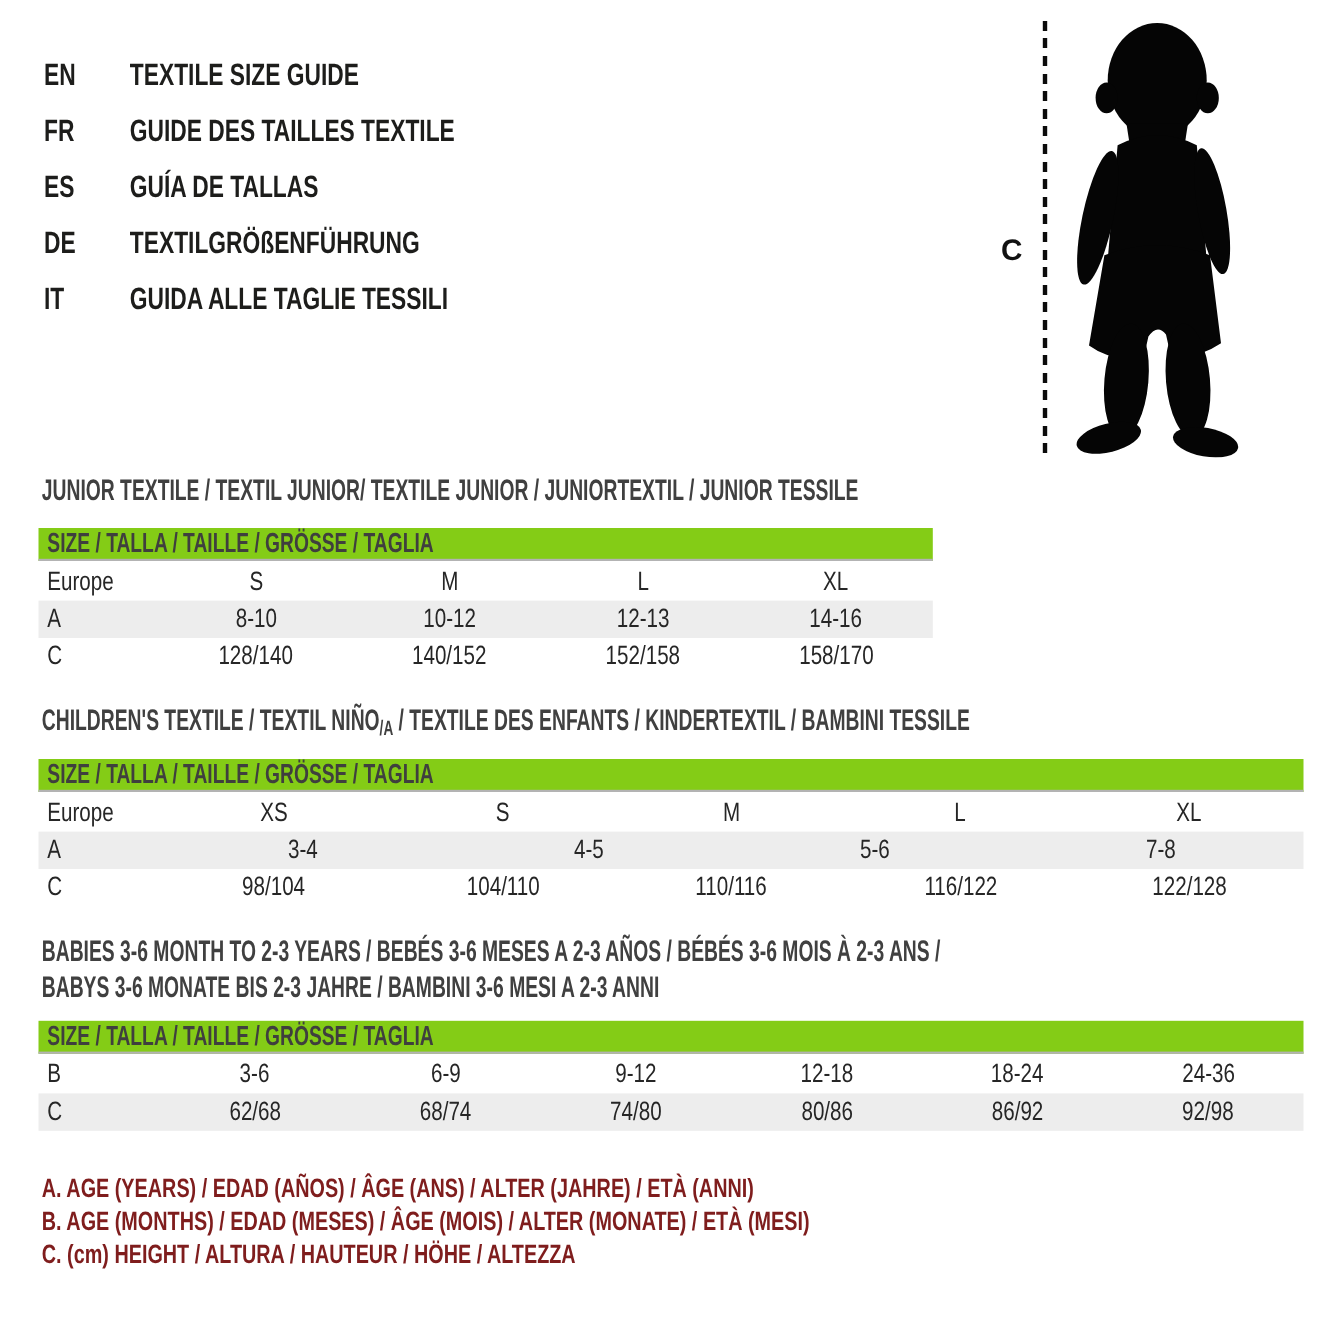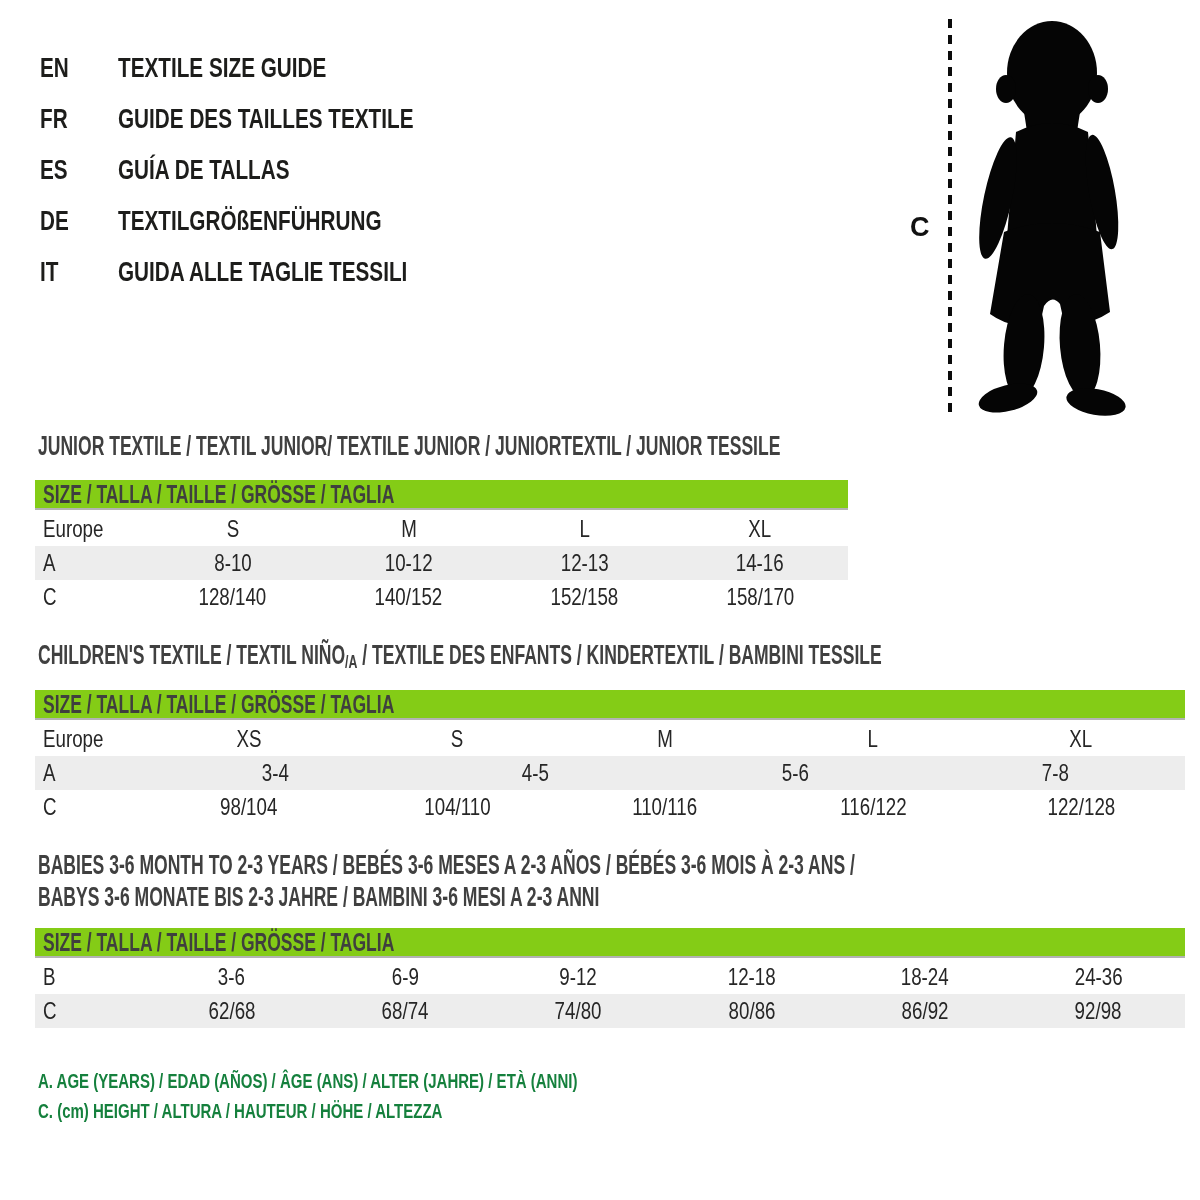--- a/index.html
+++ b/index.html
@@ -56,21 +56,21 @@
     border-bottom:2px solid #b3b3b3; margin-bottom:2px;
     display:flex; padding-left:8px;
     font-size:25px; font-weight:bold; color:#3f3f3e;
   }
   .t-row { display:flex; height:34px; align-items:center; font-size:24px; color:#262626; }
   .t-row:nth-child(3) { background:#ededed; }
   .t-label { flex:0 0 110px; width:110px; padding-left:8px; }
   .t-cell { flex:1; text-align:center; }
 
   
-  .legend { position:absolute; left:38px; top:1066px; font-size:20px; font-weight:bold; color:#15803d; }
+  .legend { position:absolute; left:38px; top:1066px; font-size:24px; font-weight:bold; color:#7f1d1d; }
   .legend-line { height:30px; line-height:30px; }
 </style>
 </head>
 <body>
 
 <div class="page">
 
   <div class="langs">
     <div class="lang-row">
       <span class="lang-code"><span class="cond-lang">EN</span></span>
@@ -198,16 +198,17 @@
       <span class="t-cell"><span class="cell-text">68/74</span></span>
       <span class="t-cell"><span class="cell-text">74/80</span></span>
       <span class="t-cell"><span class="cell-text">80/86</span></span>
       <span class="t-cell"><span class="cell-text">86/92</span></span>
       <span class="t-cell"><span class="cell-text">92/98</span></span>
     </div>
   </div>
 
   <div class="legend">
     <div class="legend-line"><span class="cond-leg">A. AGE (YEARS) / EDAD (AÑOS) / ÂGE (ANS) / ALTER (JAHRE) / ETÀ (ANNI)</span></div>
+    <div class="legend-line"><span class="cond-leg">B. AGE (MONTHS) / EDAD (MESES) / ÂGE (MOIS) / ALTER (MONATE) / ETÀ (MESI)</span></div>
     <div class="legend-line"><span class="cond-leg">C. (cm) HEIGHT / ALTURA / HAUTEUR / HÖHE / ALTEZZA</span></div>
   </div>
 
 </div>
 
 </body></html>

